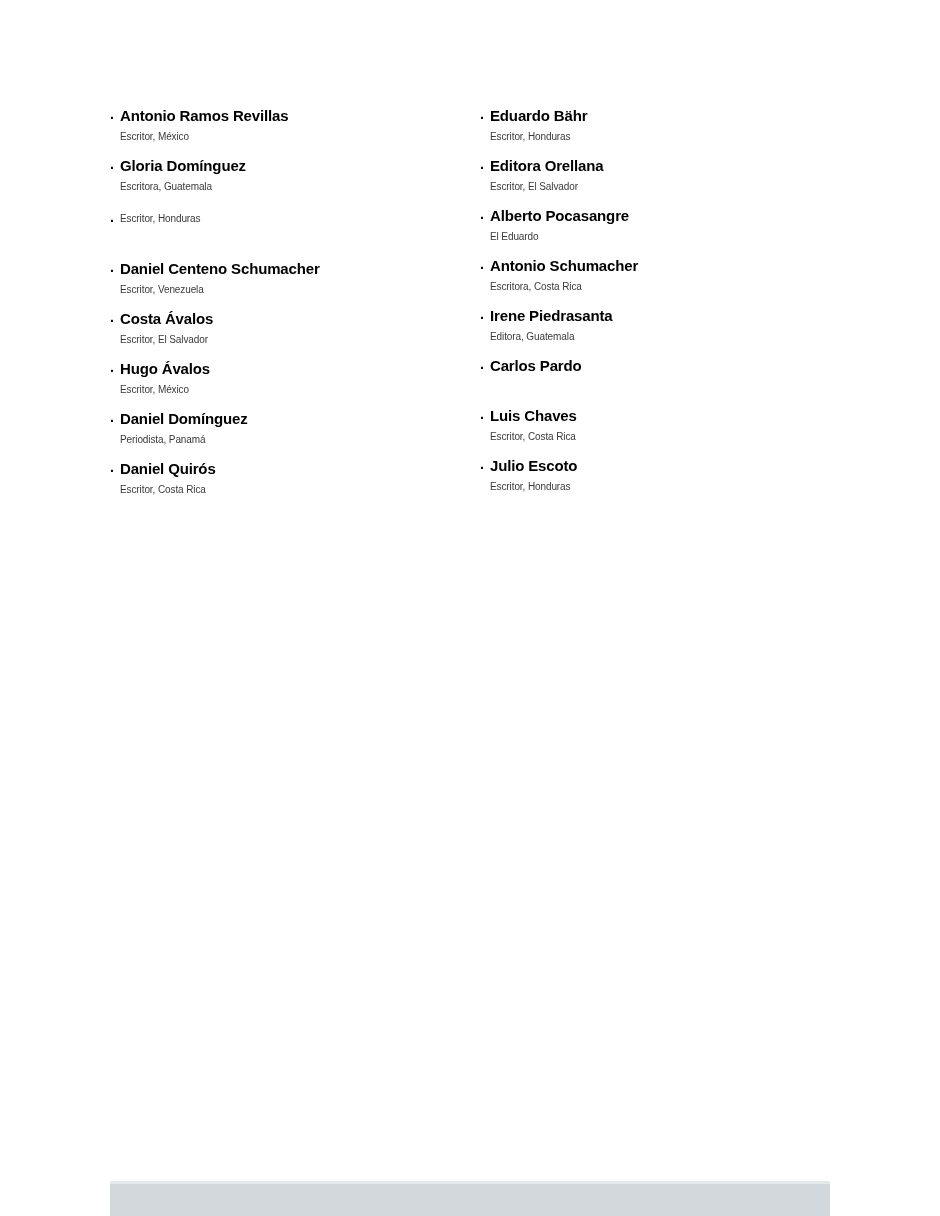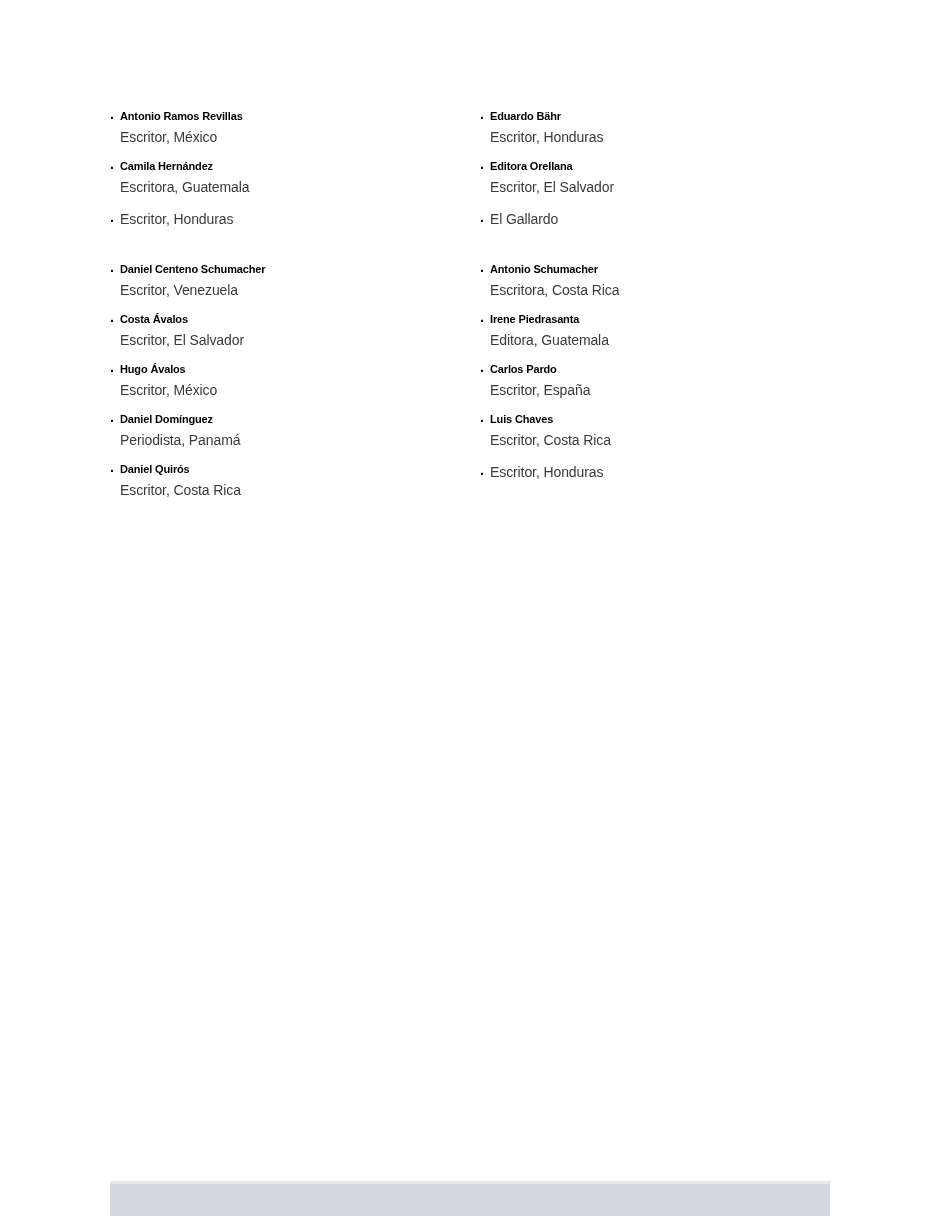--- a/index.html
+++ b/index.html
@@ -52,31 +52,31 @@
     width: 7px;
     text-align: left;
     font-size: 14px;
     line-height: 17px;
     color: #000000;
     font-weight: 700;
   }
 
   .entry-name {
     display: block;
-    font-size: 11px;
+    font-size: 15px;
     line-height: 18px;
     font-weight: 700;
     color: #000000;
     letter-spacing: -0.15px;
     white-space: nowrap;
   }
 
   .entry-role {
     display: block;
-    font-size: 14px;
+    font-size: 10px;
     line-height: 18px;
     font-weight: 400;
     color: #3a3a3a;
     letter-spacing: -0.1px;
     margin-top: 3px;
     white-space: nowrap;
   }
 
   
   .footer-band {
@@ -105,21 +105,21 @@
   <div class="columns">
 
     <div class="column column--left" id="col-left">
         <div class="entry">
           <span class="bullet">·</span>
           <span class="entry-name">Antonio Ramos Revillas</span>
           <span class="entry-role">Escritor, México</span>
         </div>
         <div class="entry">
           <span class="bullet">·</span>
-          <span class="entry-name">Camila Hernández</span>
+          <span class="entry-name">Gloria Domínguez</span>
           <span class="entry-role">Escritora, Guatemala</span>
         </div>
         <div class="entry">
           <span class="bullet">·</span>
           <span class="entry-role">Escritor, Honduras</span>
         </div>
         <div class="entry">
           <span class="bullet">·</span>
           <span class="entry-name">Daniel Centeno Schumacher</span>
           <span class="entry-role">Escritor, Venezuela</span>
@@ -152,44 +152,45 @@
           <span class="entry-name">Eduardo Bähr</span>
           <span class="entry-role">Escritor, Honduras</span>
         </div>
         <div class="entry">
           <span class="bullet">·</span>
           <span class="entry-name">Editora Orellana</span>
           <span class="entry-role">Escritor, El Salvador</span>
         </div>
         <div class="entry">
           <span class="bullet">·</span>
-          <span class="entry-role">El Gallardo</span>
+          <span class="entry-name">Alberto Pocasangre</span>
+          <span class="entry-role">El Eduardo</span>
         </div>
         <div class="entry">
           <span class="bullet">·</span>
           <span class="entry-name">Antonio Schumacher</span>
           <span class="entry-role">Escritora, Costa Rica</span>
         </div>
         <div class="entry">
           <span class="bullet">·</span>
           <span class="entry-name">Irene Piedrasanta</span>
           <span class="entry-role">Editora, Guatemala</span>
         </div>
         <div class="entry">
           <span class="bullet">·</span>
           <span class="entry-name">Carlos Pardo</span>
-          <span class="entry-role">Escritor, España</span>
         </div>
         <div class="entry">
           <span class="bullet">·</span>
           <span class="entry-name">Luis Chaves</span>
           <span class="entry-role">Escritor, Costa Rica</span>
         </div>
         <div class="entry">
           <span class="bullet">·</span>
+          <span class="entry-name">Julio Escoto</span>
           <span class="entry-role">Escritor, Honduras</span>
         </div>
       </div>
 
   </div>
 
   <div class="footer-band" style="background: rgb(211, 216, 220);">
     <div class="footer-band-highlight" style="background: rgb(230, 233, 234);"></div>
   </div>
 

